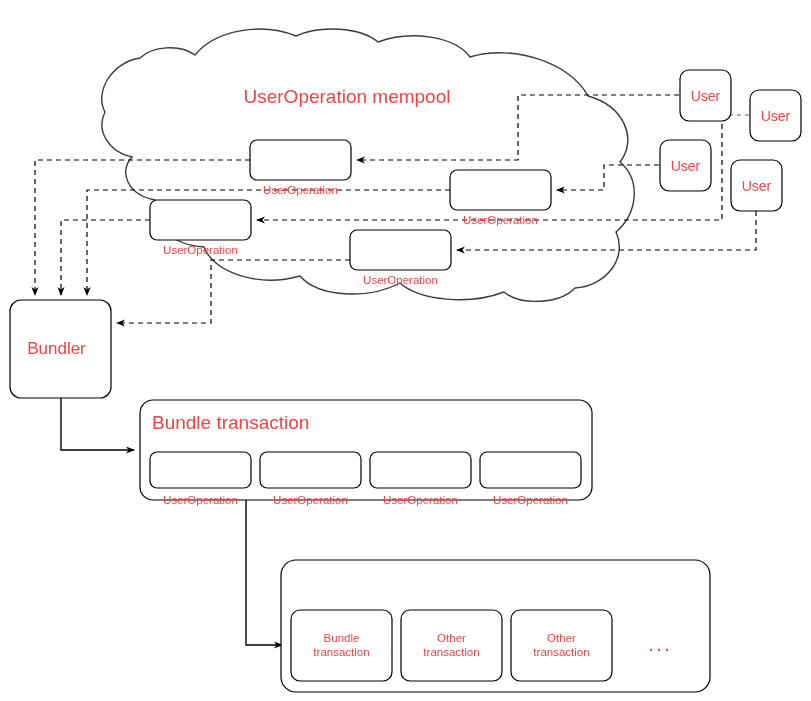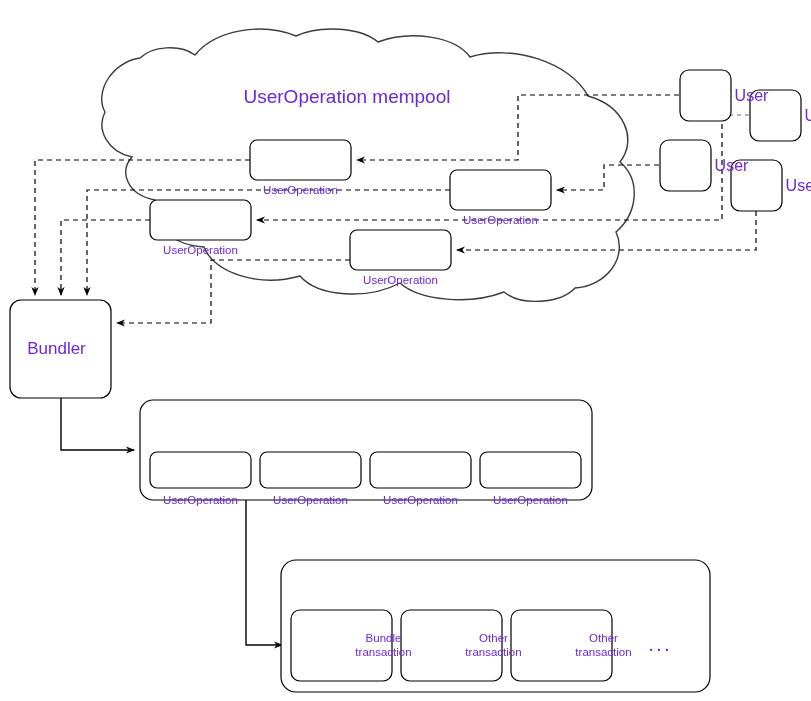--- a/index.html
+++ b/index.html
@@ -48,38 +48,36 @@
     stroke-dasharray: 4 4;
   }
   .flow-solid {
     fill: none;
     stroke: #000000;
     stroke-width: 1.4;
   }
   .lbl {
     position: absolute;
     font-family: "Liberation Sans", sans-serif;
-    color: #6d28d9;
+    color: #ef4444;
     white-space: nowrap;
     pointer-events: none;
     text-align: center;
   }
   .lbl-box {
     font-size: 11.5px;
     line-height: 13px;
     margin-top: 30px;
   }
   .lbl-box-2 {
     font-size: 11.5px;
     line-height: 14px;
-    padding-left: 42px;
   }
   .lbl-user {
-    font-size: 16px;
-    margin-left: 46px;
+    font-size: 14px;
   }
   .lbl-title-big {
     font-size: 19px;
   }
   .lbl-bundler {
     font-size: 17px;
   }
   .lbl-ellipsis {
     font-size: 21px;
     letter-spacing: 2px;
@@ -176,20 +174,21 @@
   <div class="lbl lbl-box centerbox" style="left:150px; top:200px; width:101px; height:40px;">UserOperation</div>
   <div class="lbl lbl-box centerbox" style="left:350px; top:230px; width:101px; height:40px;">UserOperation</div>
 
   <div class="lbl lbl-user centerbox" style="left:680px; top:70px; width:51px; height:51px;">User</div>
   <div class="lbl lbl-user centerbox" style="left:750px; top:90px; width:51px; height:51px;">User</div>
   <div class="lbl lbl-user centerbox" style="left:660px; top:140px; width:51px; height:51px;">User</div>
   <div class="lbl lbl-user centerbox" style="left:731px; top:160px; width:51px; height:51px;">User</div>
 
   <div class="lbl lbl-bundler centerbox" style="left:10px; top:300px; width:93px; height:98px;">Bundler</div>
 
+  <div class="lbl lbl-title-big" style="left:152px; top:412px; width:260px; text-align:left;">Bundle transaction</div>
 
   <div class="lbl lbl-box centerbox" style="left:150px; top:452px; width:101px; height:36px;">UserOperation</div>
   <div class="lbl lbl-box centerbox" style="left:260px; top:452px; width:101px; height:36px;">UserOperation</div>
   <div class="lbl lbl-box centerbox" style="left:370px; top:452px; width:101px; height:36px;">UserOperation</div>
   <div class="lbl lbl-box centerbox" style="left:480px; top:452px; width:101px; height:36px;">UserOperation</div>
 
 
   <div class="lbl lbl-box-2" style="left:291px; top:631px; width:101px;">
     <div>Bundle</div>
     <div>transaction</div>

